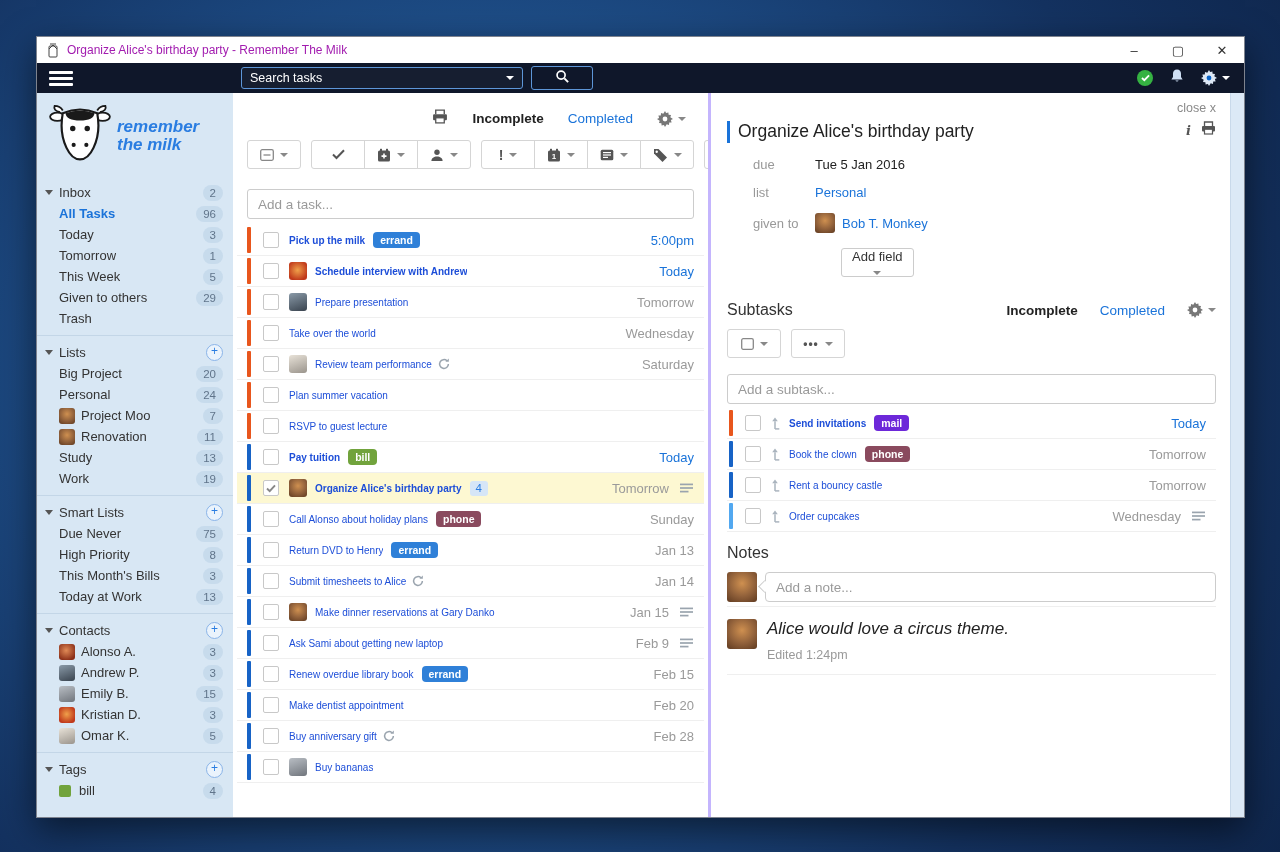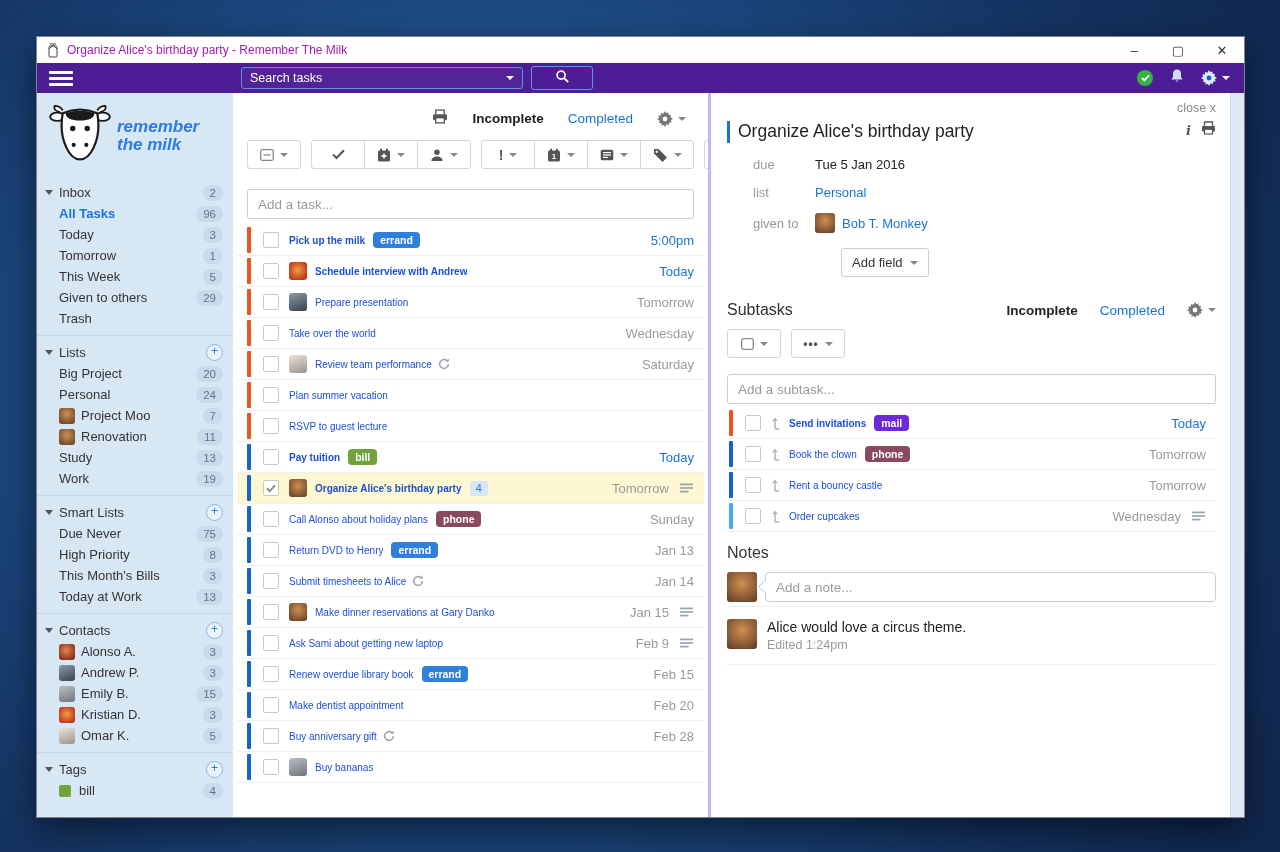--- a/index.html
+++ b/index.html
@@ -13,21 +13,21 @@
   
   .titlebar{height:26px;background:#fff;display:flex;align-items:center;padding:0 0 0 8px;flex:none;}
   .titlebar .appicon{width:16px;height:16px;margin-right:6px;flex:none;}
   .titlebar .title{font-size:12px;color:#a21caf;}
   .win-controls{margin-left:auto;display:flex;height:100%;}
   .win-btn{width:44px;display:flex;align-items:center;justify-content:center;font-size:13px;color:#333;cursor:default;}
   
   .menubar{height:22px;background:#fff;display:flex;align-items:center;gap:21px;padding:0 0 2px 10px;flex:none;}
   .menubar span{font-size:12.5px;color:#1a1a1a;}
   
-  .topbar{height:30px;background:#4c1d95;display:flex;align-items:center;flex:none;position:relative;}
+  .topbar{height:30px;background:#0f172a;display:flex;align-items:center;flex:none;position:relative;}
   .hamburger{width:24px;margin-left:12px;display:flex;flex-direction:column;gap:3px;cursor:pointer;}
   .hamburger i{display:block;height:3px;background:#fff;border-radius:1px;}
   .searchwrap{position:absolute;left:204px;display:flex;align-items:center;gap:8px;}
   .searchbox{width:264px;height:20px;border:1px solid #5d96d8;border-radius:3px;display:flex;align-items:center;
     padding:0 8px;color:#fff;font-size:12.5px;background:rgba(255,255,255,.03);}
   .searchbox .caret{margin-left:auto;}
   .searchbtn{width:60px;height:22px;border:1px solid #5d96d8;border-radius:3px;display:flex;align-items:center;justify-content:center;}
   .topbar-right{margin-left:auto;display:flex;align-items:center;gap:16px;padding-right:14px;}
   .sync{width:16px;height:16px;border-radius:50%;background:#35b242;display:flex;align-items:center;justify-content:center;}
   .caret{width:0;height:0;border-left:4px solid transparent;border-right:4px solid transparent;border-top:4px solid #fff;display:inline-block;}
@@ -106,41 +106,41 @@
   .dtitle{font-size:17.5px;color:#222;}
   .dtitle-icons{margin-left:auto;display:flex;align-items:center;gap:10px;color:#555;}
   .iinfo{font-family:"DejaVu Serif",serif;font-style:italic;font-weight:bold;font-size:13px;color:#555;cursor:pointer;}
   .fields{margin:14px 0 0 0;}
   .frow{display:flex;align-items:center;margin-bottom:13px;}
   .flabel{width:88px;color:#999;font-size:13px;flex:none;padding-left:26px;box-sizing:border-box;}
   .fvalue{font-size:13px;color:#222;display:flex;align-items:center;gap:7px;}
   .fvalue a{color:#1a73d9;text-decoration:none;}
   .fvalue .av{width:20px;height:20px;}
   .addfield{margin:2px 0 10px 114px;display:inline-flex;align-items:center;gap:7px;height:27px;padding:0 10px;
-    border:1px solid #ccc;border-radius:3px;background:#fff;font-size:13px;color:#333;cursor:pointer;width:fit-content;}
+    border:1px solid #ccc;border-radius:3px;background:#fff;font-size:13px;color:#333;cursor:pointer;width:fit-content;flex-direction:column;}
   .sec-header{display:flex;align-items:center;gap:22px;margin-top:14px;padding-bottom:8px;}
   .sec-title{font-size:16px;color:#333;margin-right:auto;}
   .sub-toolbar{display:flex;gap:10px;padding:2px 0 12px 0;}
   .addsub{margin:4px 0 4px 0;}
   .addsub input{width:100%;box-sizing:border-box;height:30px;border:1px solid #ccc;border-radius:3px;
     padding:0 10px;font-size:13.5px;font-family:inherit;}
   .addsub input::placeholder{color:#9a9a9a;}
   .strow{display:flex;align-items:center;height:30px;border-bottom:1px solid #efefef;padding-left:2px;cursor:pointer;}
   .subglyph{margin-right:8px;display:inline-flex;flex:none;}
   .notes-sec{margin-top:12px;}
   .note-add{display:flex;align-items:center;gap:8px;margin-top:10px;padding-bottom:4px;border-bottom:1px solid #efefef;}
   .note-av{width:30px;height:30px;border-radius:3px;flex:none;}
   .note-input{position:relative;flex:1;}
   .note-input input{width:100%;box-sizing:border-box;height:30px;border:1px solid #ccc;border-radius:4px;
     padding:0 10px;font-size:13.5px;font-family:inherit;}
   .note-input input::placeholder{color:#9a9a9a;}
   .note-input::before{content:"";position:absolute;left:-5px;top:10px;width:8px;height:8px;background:#fff;
     border-left:1px solid #ccc;border-bottom:1px solid #ccc;transform:rotate(45deg);}
   .note-entry{display:flex;gap:10px;padding:12px 0;border-bottom:1px solid #efefef;}
-  .note-body .ntext{font-size:14px;color:#222;margin-bottom:3px;}
+  .note-body .ntext{font-size:17px;color:#222;margin-bottom:9px;font-style:italic;}
   .note-body .nmeta{font-size:12.5px;color:#999;}
   .scrollstrip{width:13px;flex:none;background:#dce9f6;border-left:1px solid #c9d9ea;}
 </style>
 </head>
 <body>
 
 <div class="desktop">
   <div class="window">
 
     <div class="titlebar">

